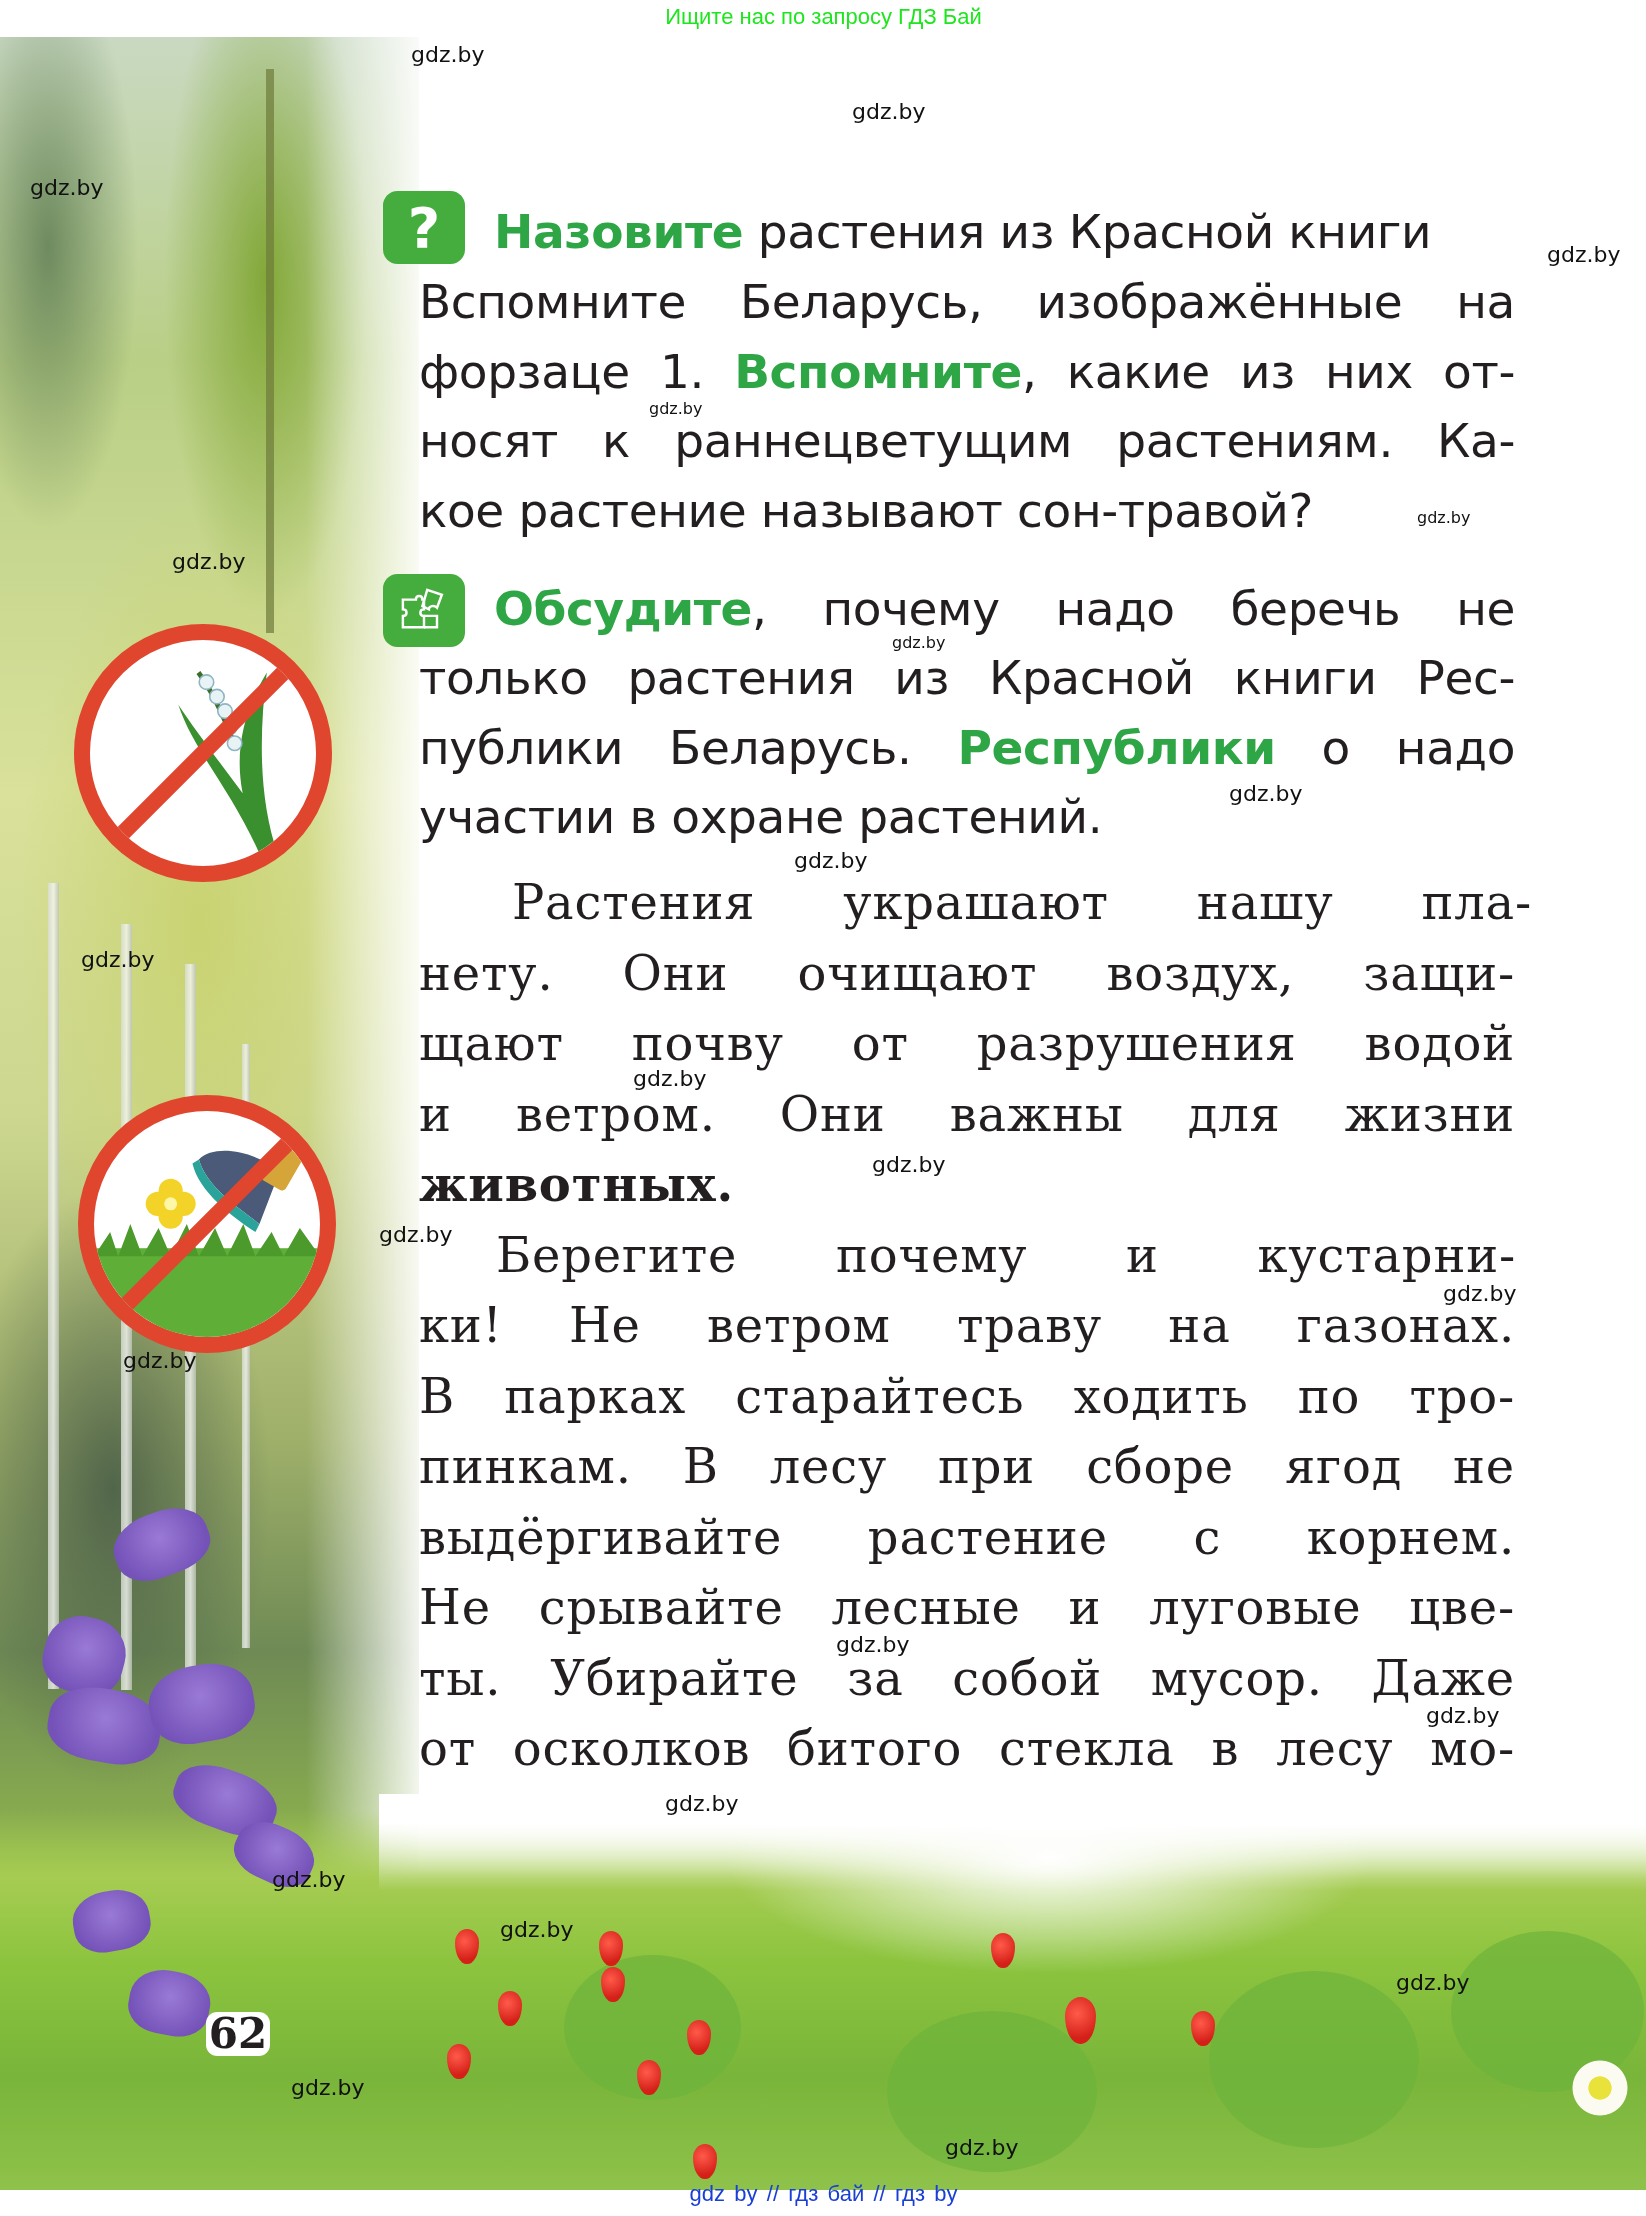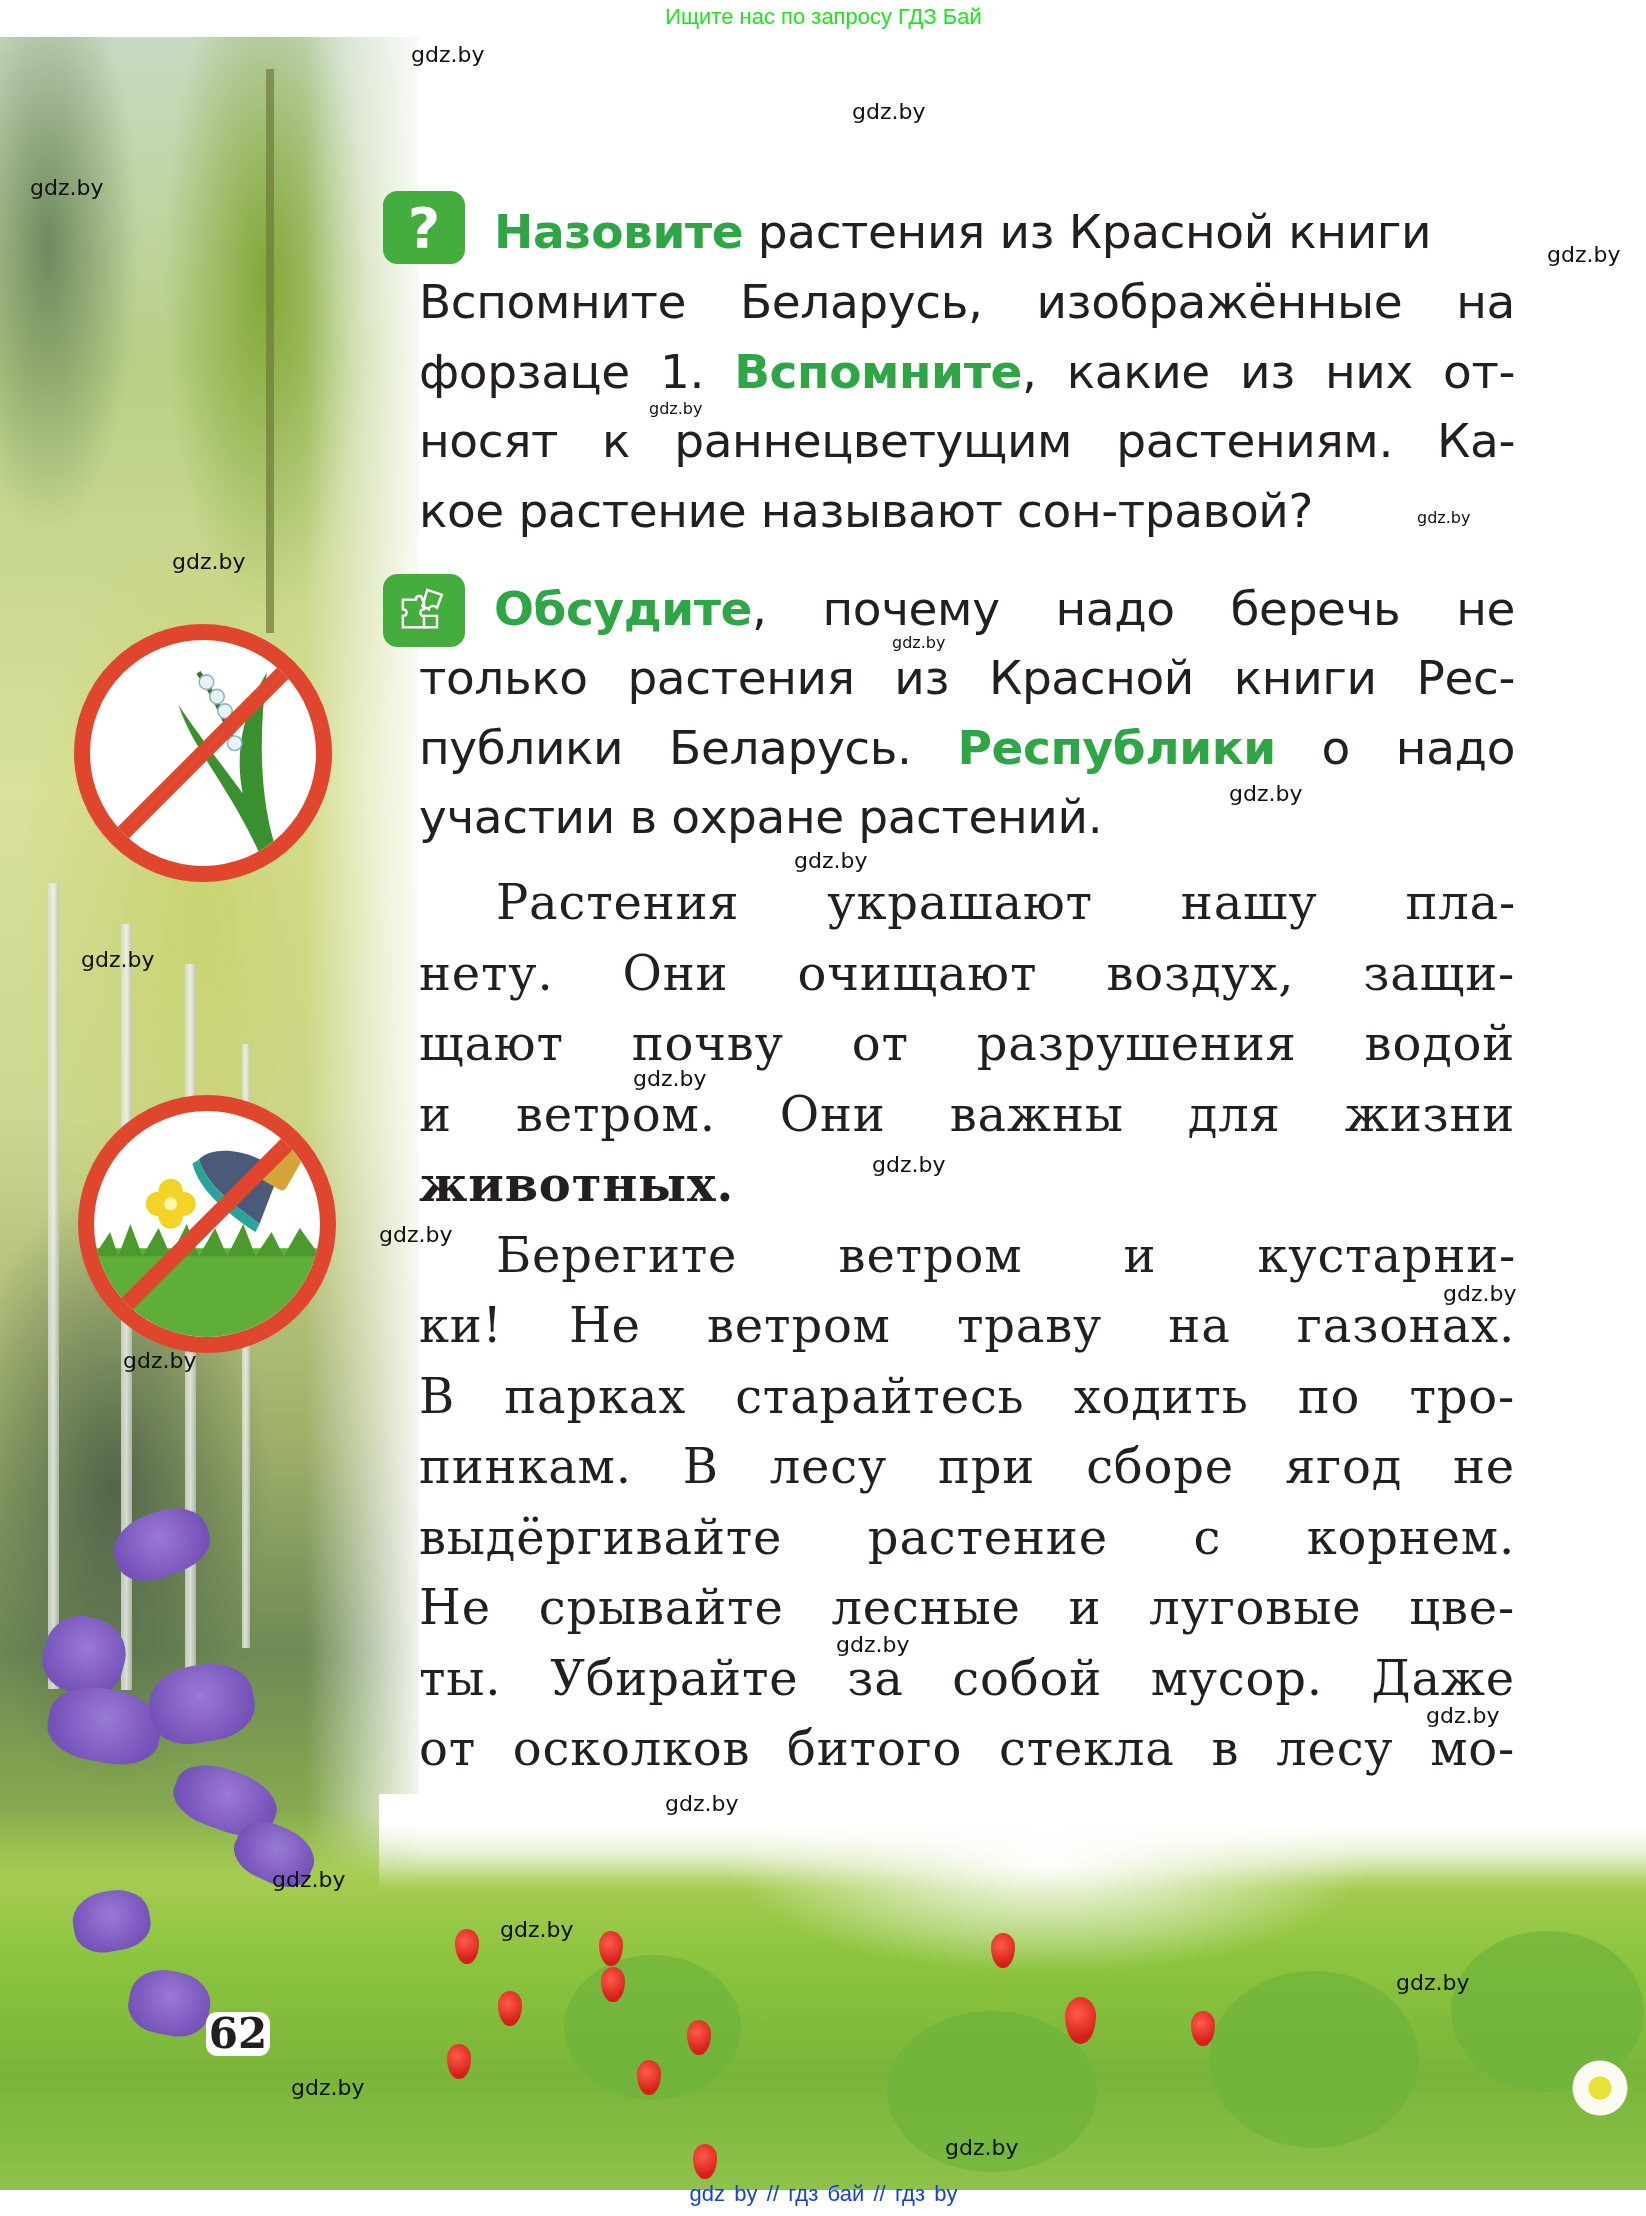--- a/index.html
+++ b/index.html
@@ -161,27 +161,27 @@
       <span class="kw">Обсудите</span><span>, почему надо беречь не</span>
     </div>
     <div class="sans-line justify" style="top:606px;"><span>только растения из Красной книги Рес-</span></div>
     <div class="sans-line justify" style="top:676px;">
       <span>публики Беларусь. </span><span class="kw">Республики</span><span> о надо</span>
     </div>
     <div class="sans-line" style="top:745px;"><span>участии в охране растений.</span></div>
   </div>
 
   <div class="serif">
-    <div class="serif-line justify" style="left:496px; width:1020px; top:830px;">Растения украшают нашу пла-</div>
+    <div class="serif-line justify" style="left:512px; width:1020px; top:830px;">Растения украшают нашу пла-</div>
     <div class="serif-line justify" style="top:901px;">нету. Они очищают воздух, защи-</div>
     <div class="serif-line justify" style="top:971px;">щают почву от разрушения водой</div>
     <div class="serif-line justify" style="top:1042px;">и ветром. Они важны для жизни</div>
     <div class="serif-line" style="top:1112px;font-weight:bold;">животных.</div>
 
-    <div class="serif-line justify" style="left:496px; width:1020px; top:1183px;">Берегите ветром и кустарни-</div>
+    <div class="serif-line justify" style="left:496px; width:1020px; top:1183px;">Берегите почему и кустарни-</div>
     <div class="serif-line justify" style="top:1253px;">ки! Не ветром траву на газонах.</div>
     <div class="serif-line justify" style="top:1324px;">В парках старайтесь ходить по тро-</div>
     <div class="serif-line justify" style="top:1394px;">пинкам. В лесу при сборе ягод не</div>
     <div class="serif-line justify" style="top:1465px;">выдёргивайте растение с корнем.</div>
     <div class="serif-line justify" style="top:1535px;">Не срывайте лесные и луговые цве-</div>
     <div class="serif-line justify" style="top:1606px;">ты. Убирайте за собой мусор. Даже</div>
     <div class="serif-line justify" style="top:1676px;">от осколков битого стекла в лесу мо-</div>
   </div>
 
   <div class="abs page-number">62</div>

